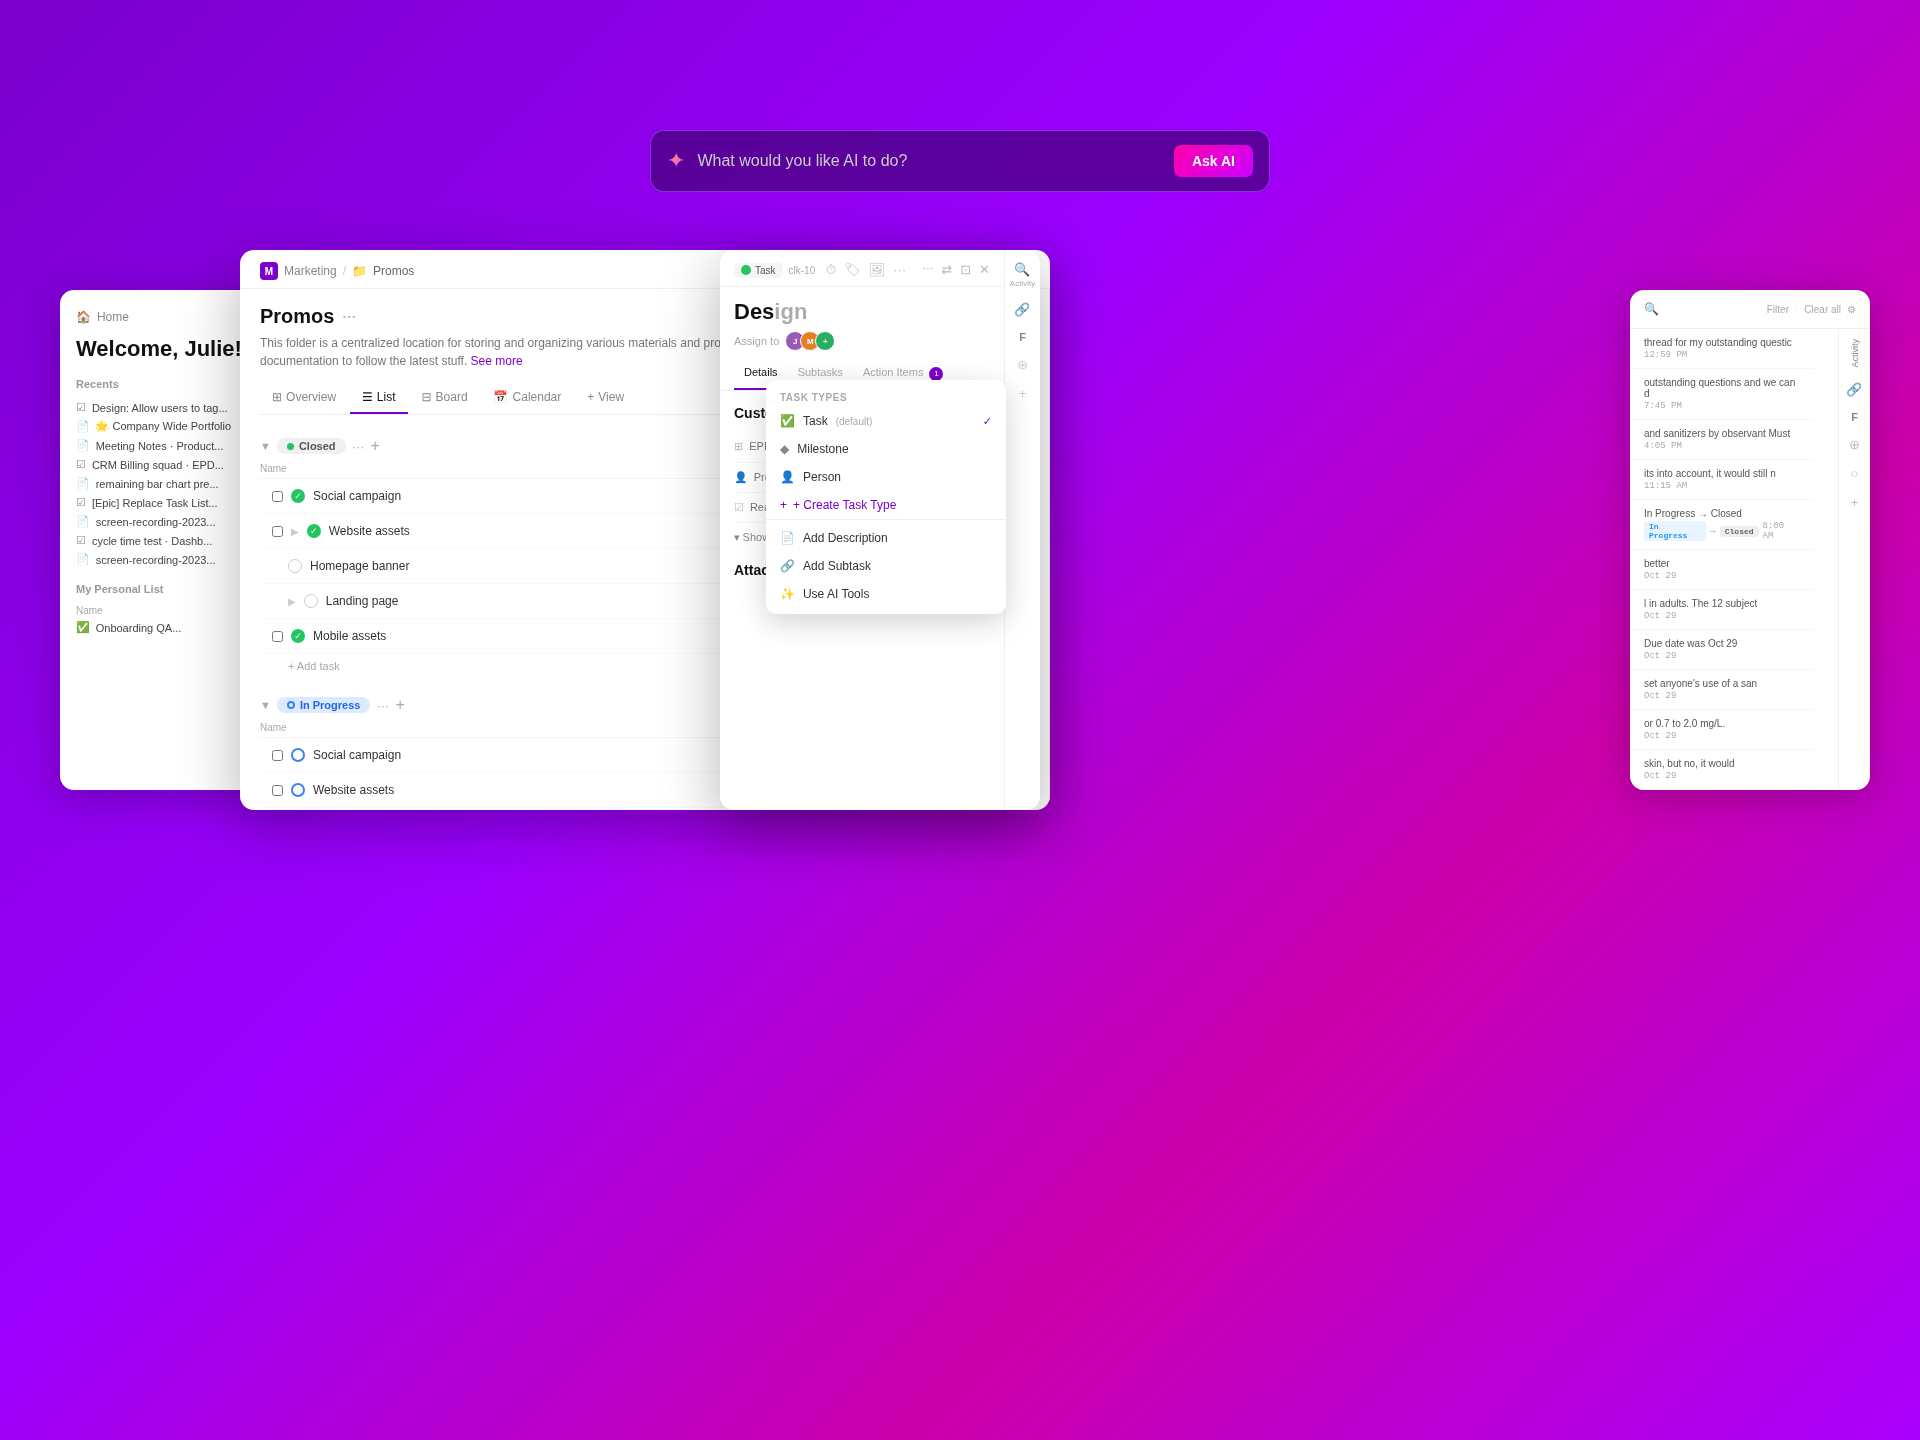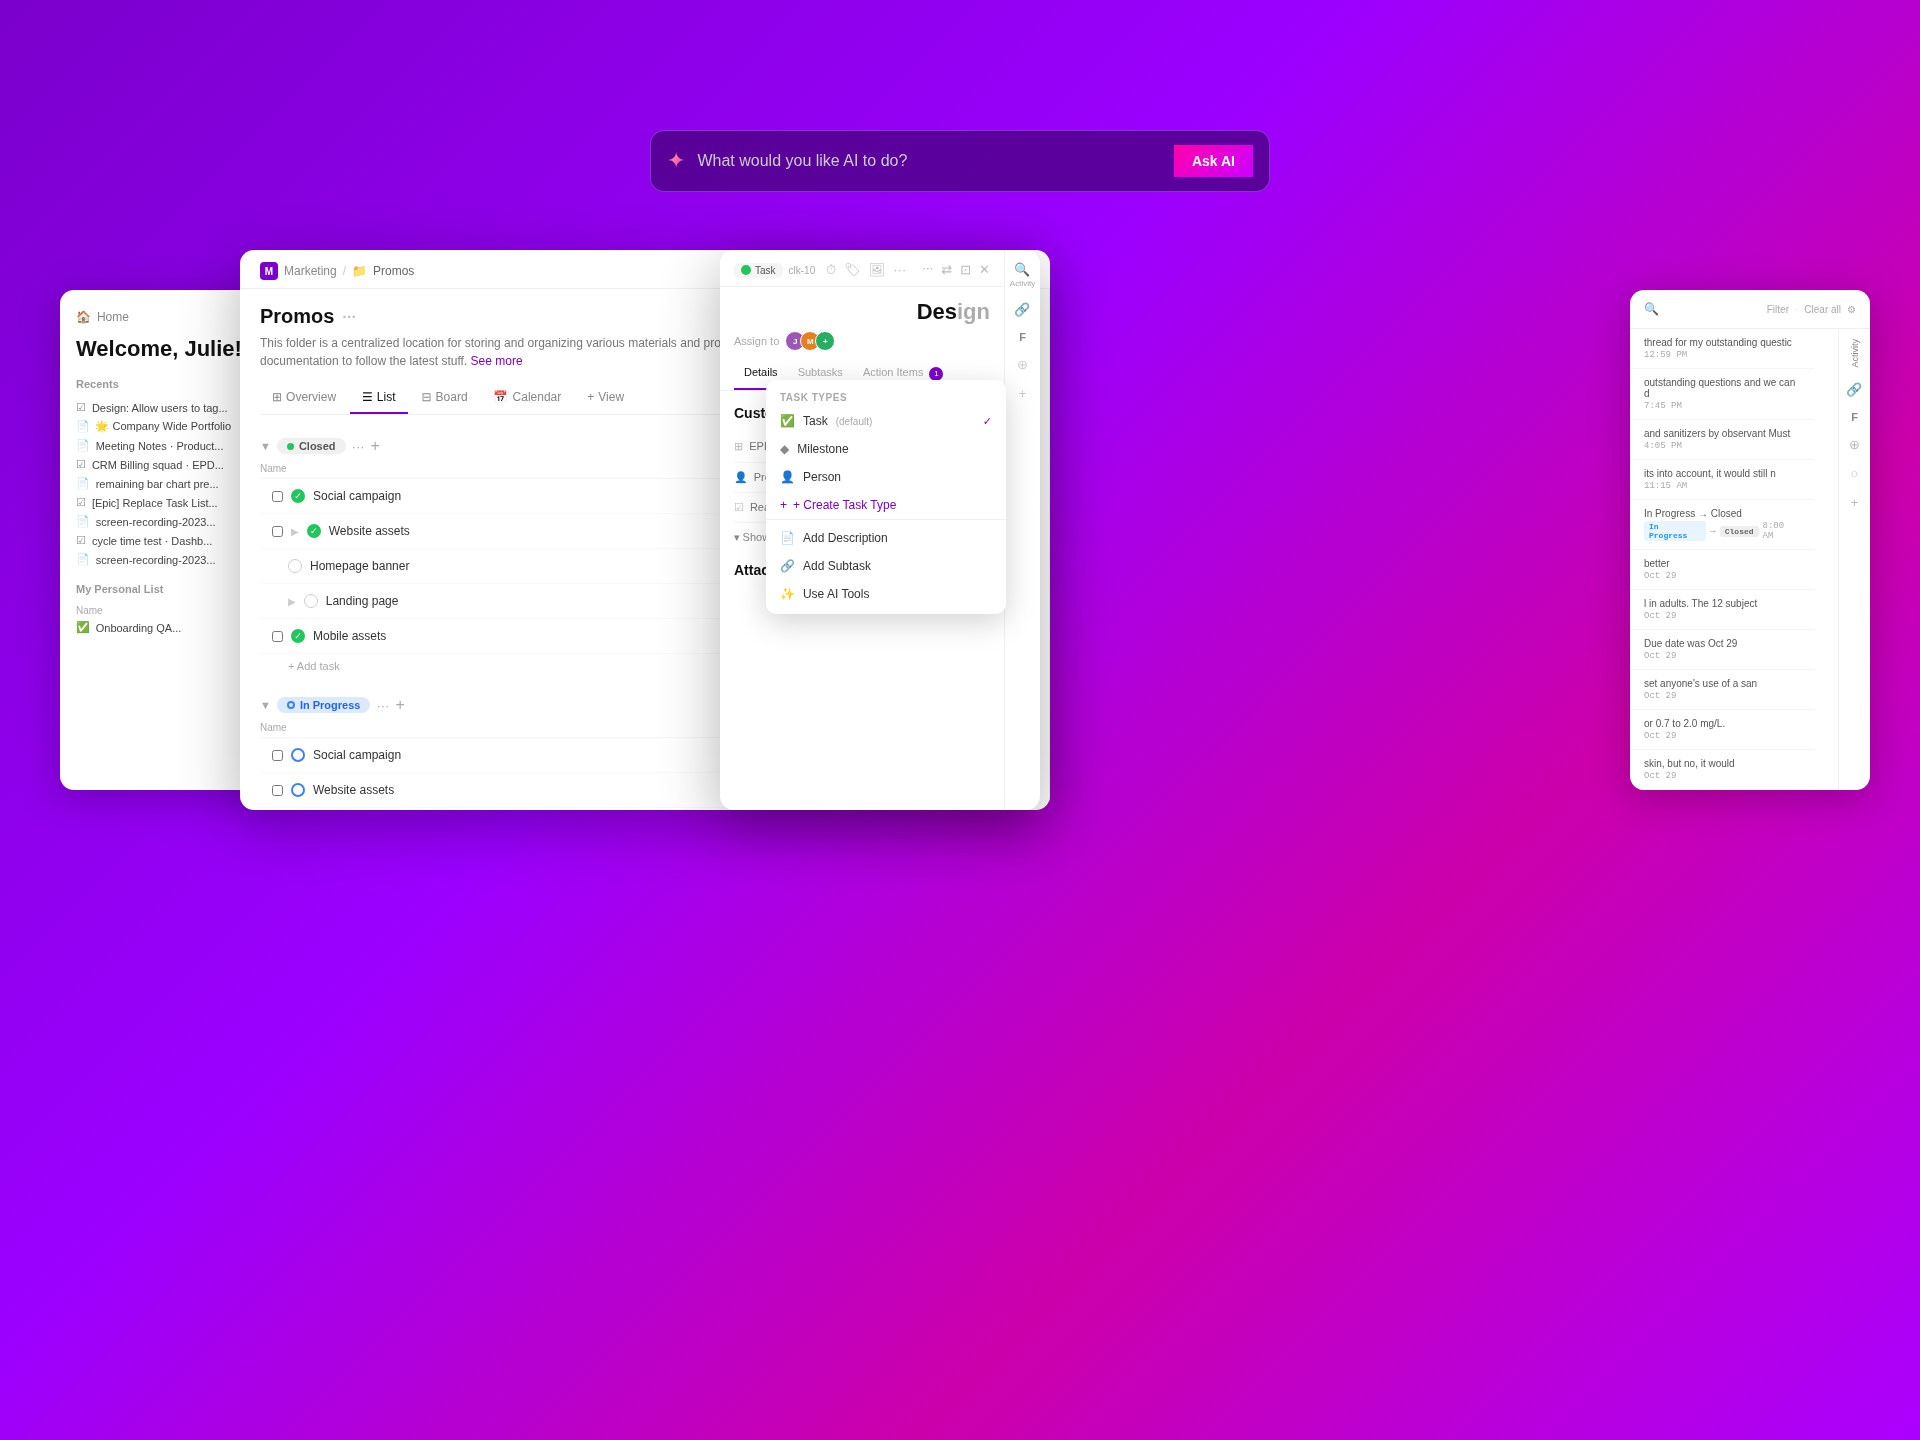--- a/index.html
+++ b/index.html
@@ -36,21 +36,21 @@
     }
     .ai-bar-text {
       flex: 1;
       color: #ccc;
       font-size: 16px;
     }
     .ai-bar-btn {
       background: linear-gradient(135deg, #FF00AA, #CC00FF);
       color: white;
       border: none;
-      border-radius: 0;
+      border-radius: 7px;
       padding: 8px 18px;
       font-size: 14px;
       font-weight: 600;
       cursor: pointer;
     }
 
     
     .home-panel {
       position: absolute;
       left: 60px;
@@ -423,21 +423,20 @@
       background: #22c55e;
     }
     .detail-header-icons {
       display: flex;
       gap: 8px;
       color: #bbb;
       font-size: 13px;
     }
     .detail-title-area {
       padding: 12px 14px 8px;
-      text-align: right;
     }
     .detail-task-title {
       font-size: 22px;
       font-weight: 700;
       color: #111;
     }
     .detail-assign-row {
       display: flex;
       align-items: center;
       gap: 6px;

